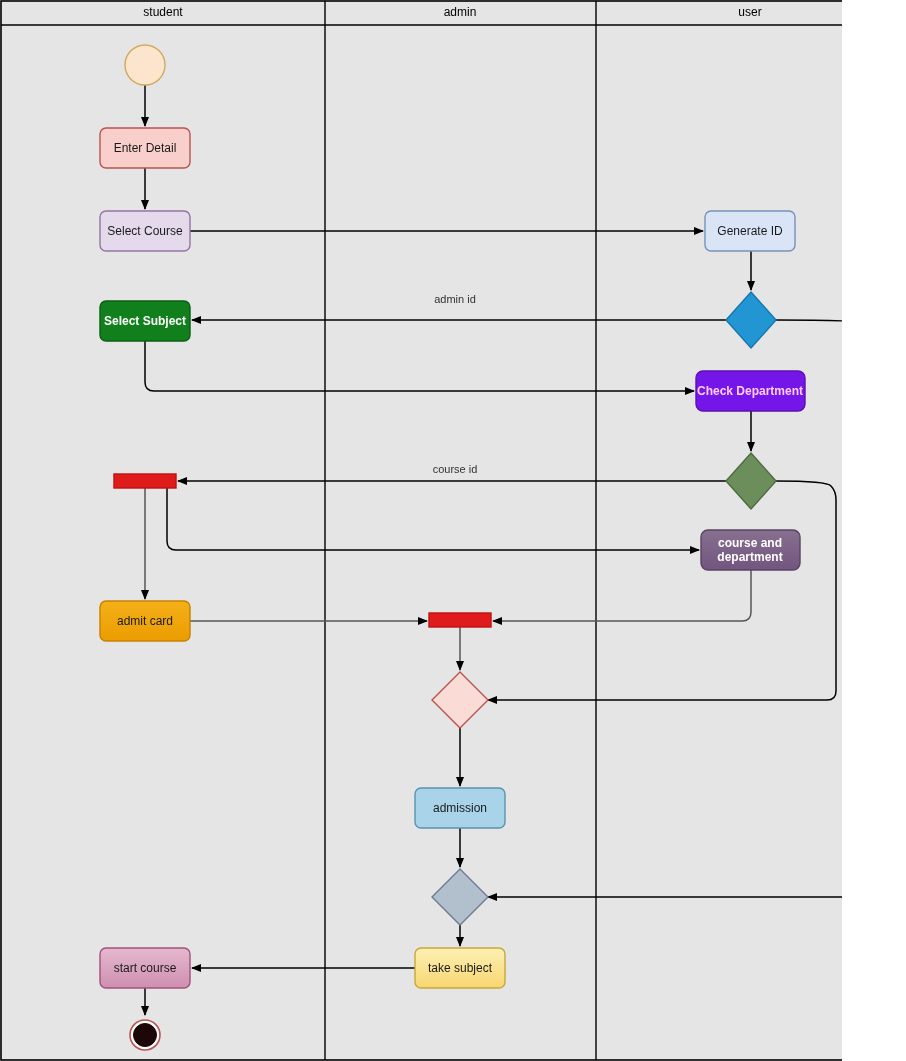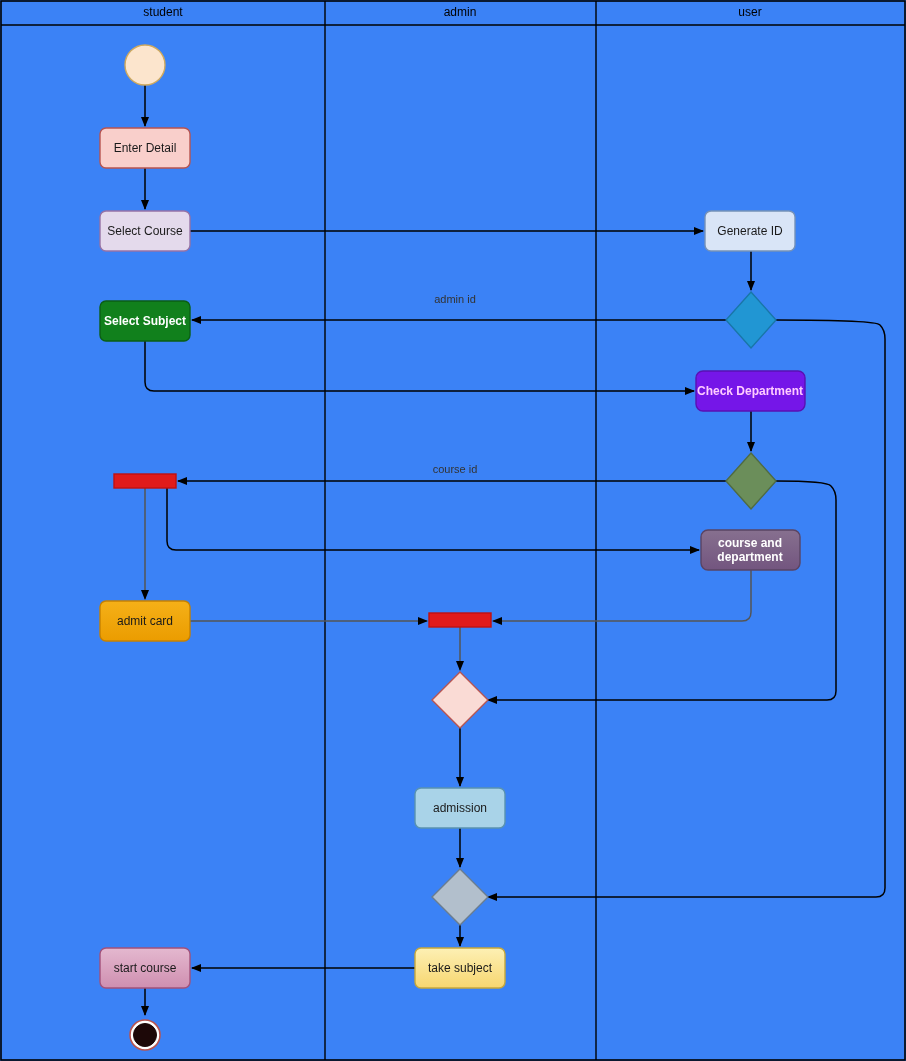--- a/index.html
+++ b/index.html
@@ -3,23 +3,23 @@
 <meta charset="utf-8">
 <style>
   html, body {
     margin: 0;
     padding: 0;
     background: #ffffff;
     font-family: "Liberation Sans", sans-serif;
   }
   #page {
     position: relative;
-    width: 906px;
+    width: 842px;
     height: 1061px;
-    background: #3b82f6;
+    background: #e5e5e5;
     overflow: hidden;
   }
   #diagram {
     position: absolute;
     left: 0;
     top: 0;
     width: 906px;
     height: 1061px;
     display: block;
   }

